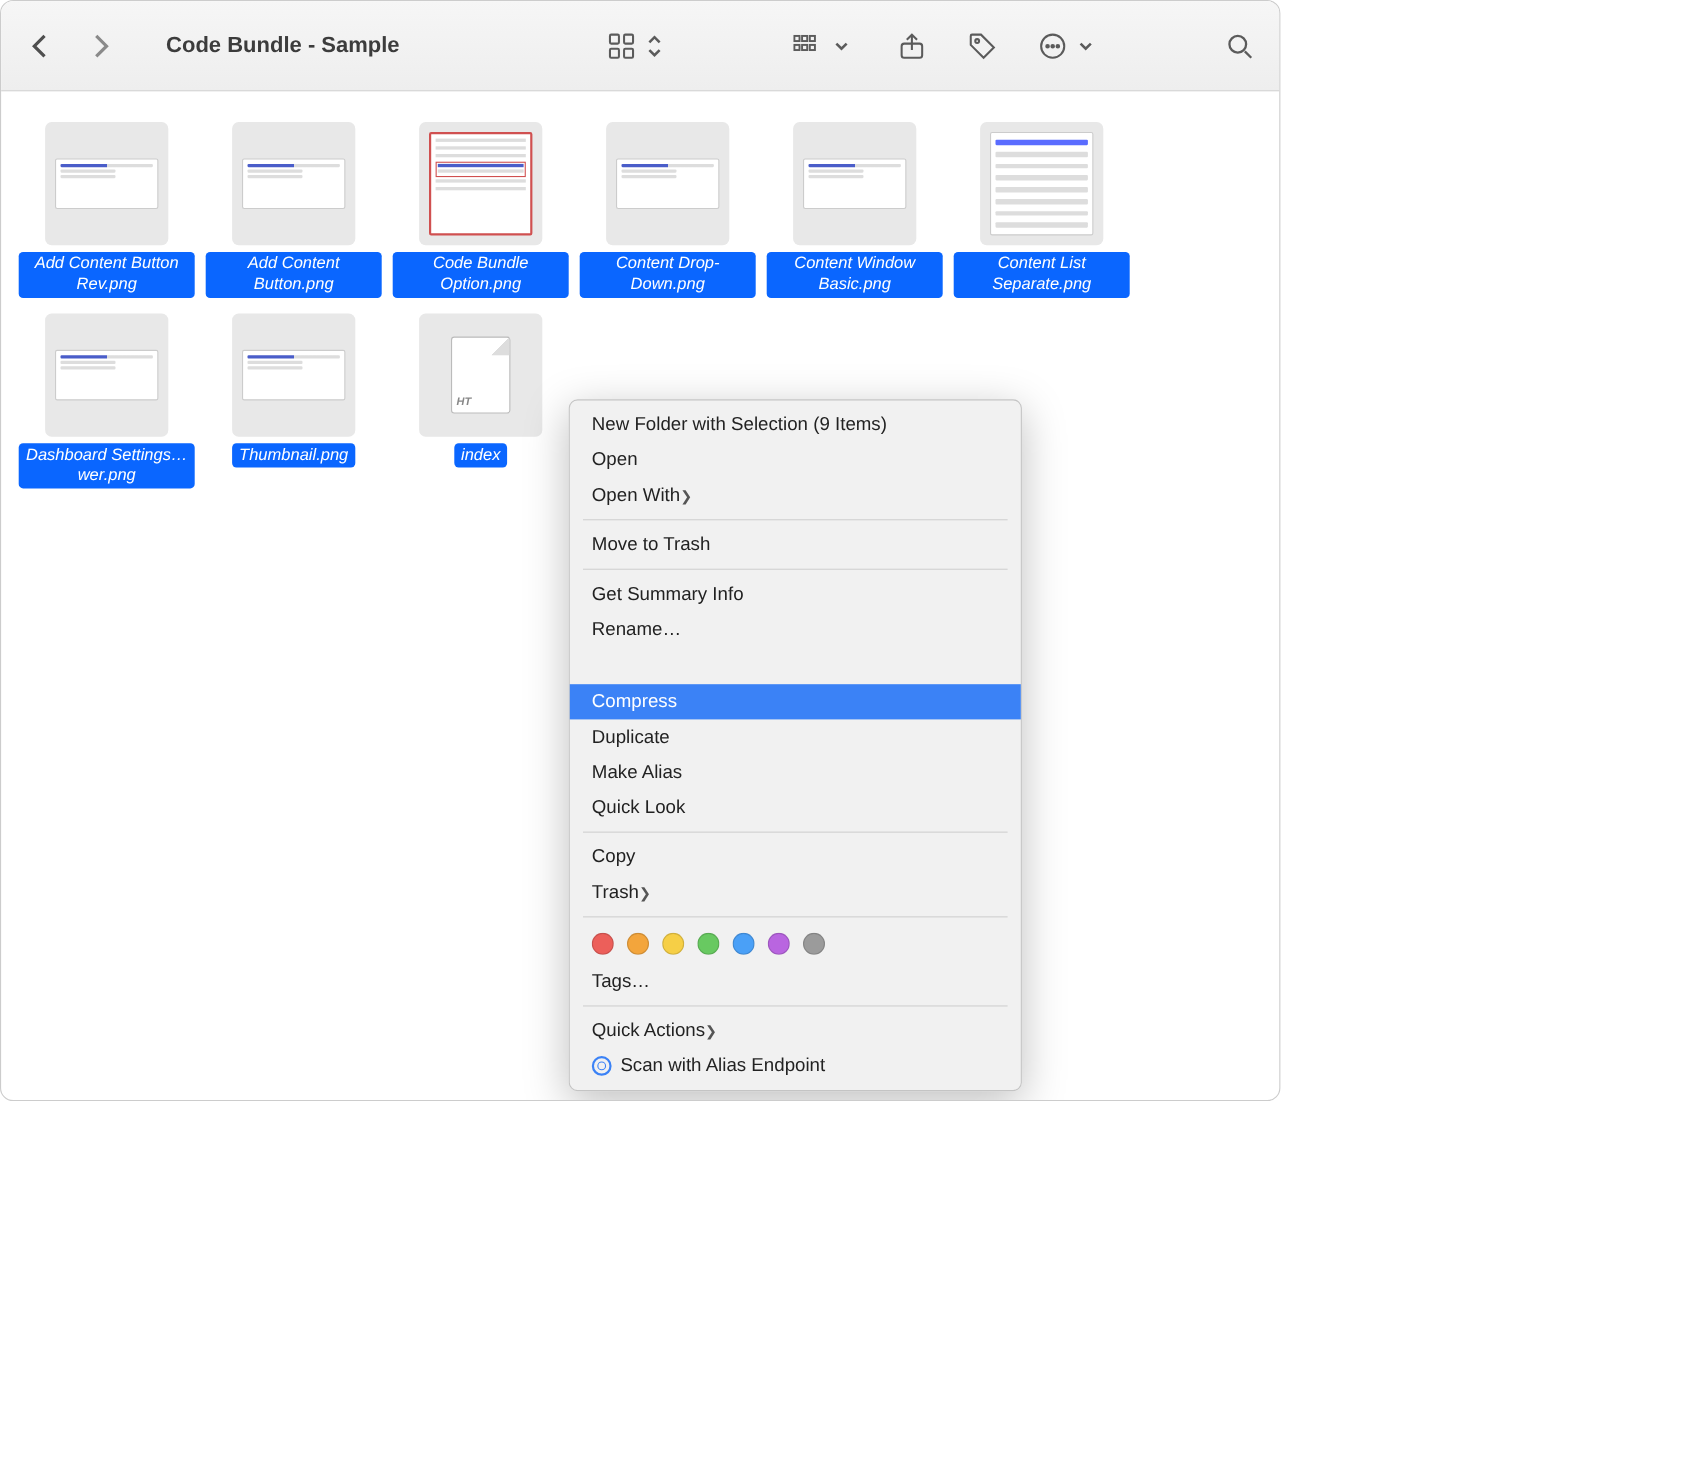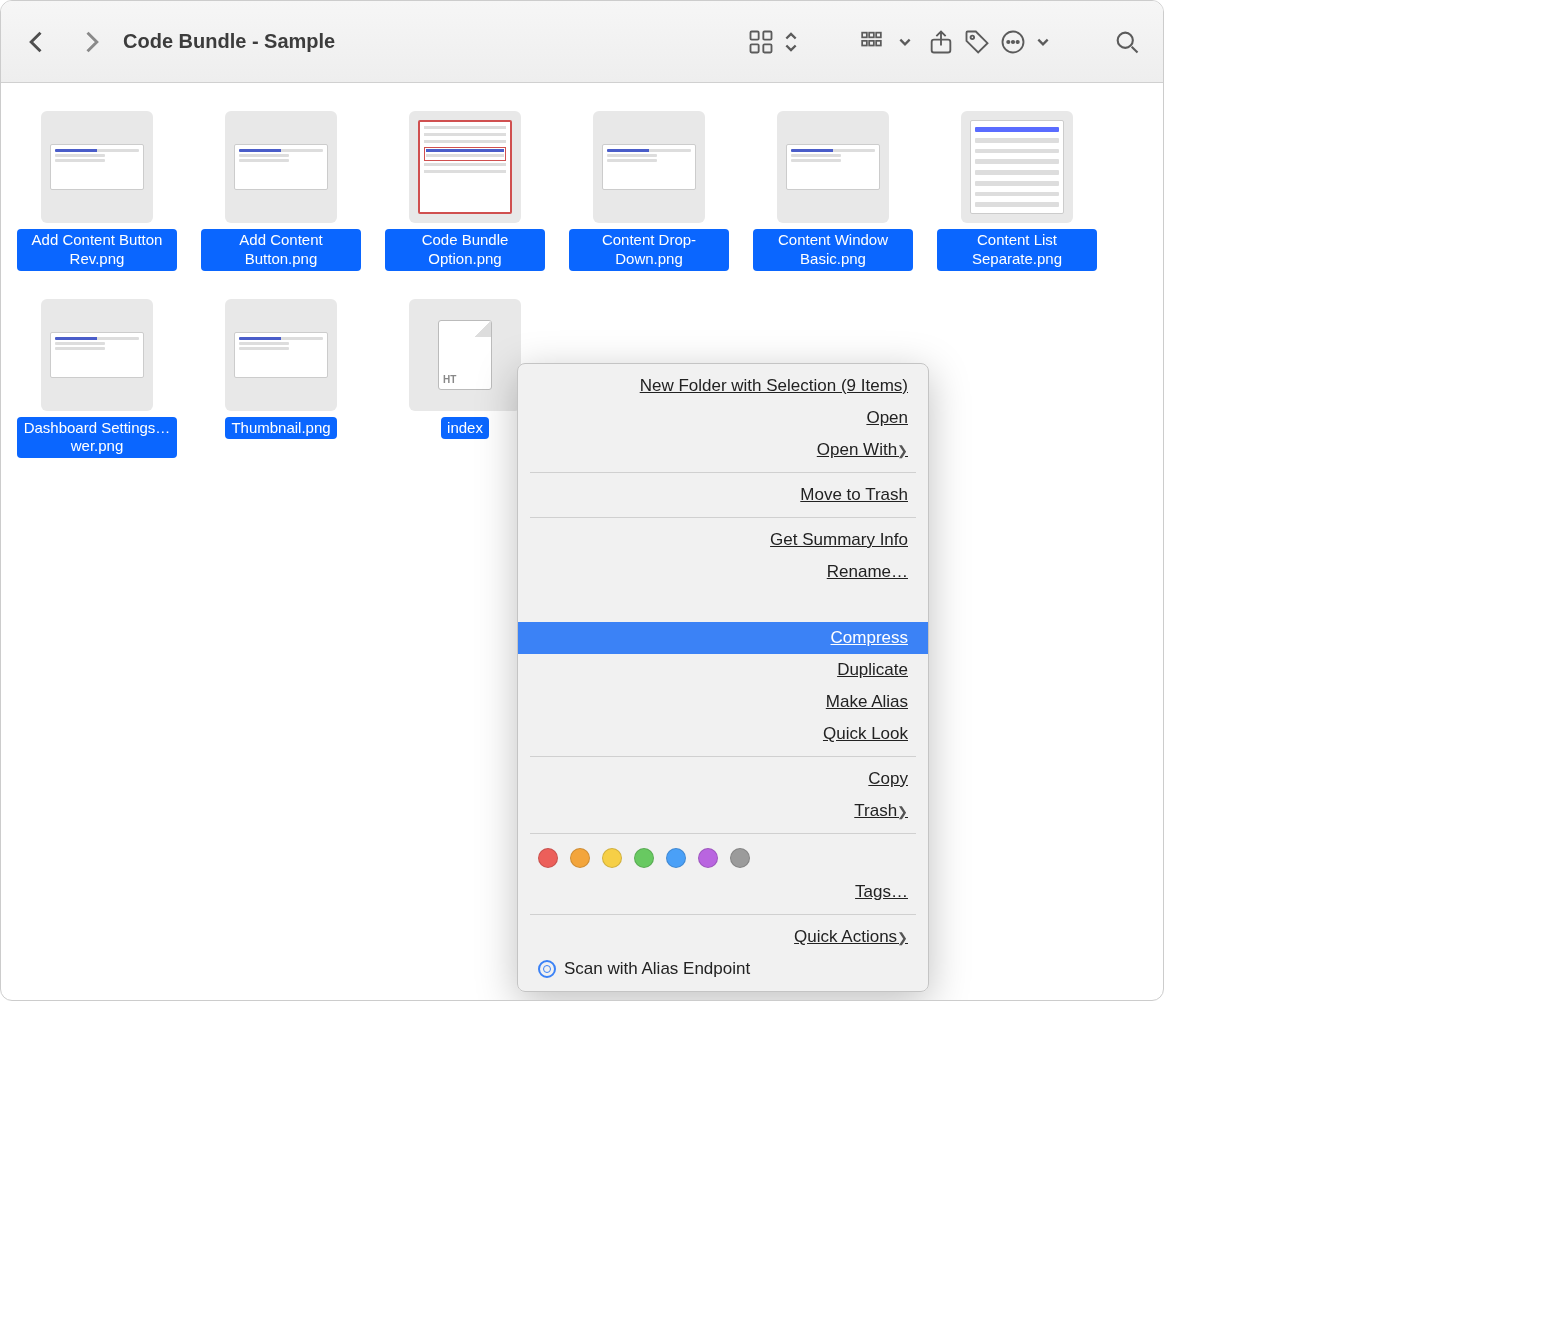--- a/index.html
+++ b/index.html
@@ -1,42 +1,42 @@
 <!DOCTYPE html>
 <html><head>
 <meta charset="utf-8">
 <style>
   * { box-sizing: border-box; margin: 0; padding: 0; font-family: -apple-system, BlinkMacSystemFont, "Helvetica Neue", sans-serif; }
   body { background: #fff; width: 1164px; height: 1001px; position: relative; overflow: hidden; border-radius: 12px; border: 1px solid #ccc; }
   
-  .toolbar { height: 82px; background: linear-gradient(#f6f6f6,#eeeeee); border-bottom: 1px solid #d0d0d0; display: flex; align-items: center; padding: 0 22px; gap: 8px; }
+  .toolbar { height: 82px; background: linear-gradient(#f6f6f6,#eeeeee); border-bottom: 1px solid #d0d0d0; display: flex; align-items: center; padding: 0 22px; gap: 36px; }
   .nav-btns { display:flex; gap: 26px; align-items:center; }
   .chev { width: 18px; height: 18px; color:#8a8a8a; }
   .chev.active { color:#4f4f4f; }
   .title { font-size: 20px; font-weight: 600; color:#3c3c3c; margin-left: 10px; flex:0 0 auto; }
   .spacer { flex:1; }
   .tool-btn { color:#5b5b5b; display:flex; align-items:center; gap:2px; }
   .tool-btn svg { width:28px; height:28px; }
   
-  .content-area { padding: 28px 12px; display:flex; flex-wrap:wrap; gap: 16px; align-content:flex-start; }
+  .content-area { padding: 28px 12px; display:flex; flex-wrap:wrap; gap: 2px; align-content:flex-start;font-style:italic; }
   .file-item { width: 168px; display:flex; flex-direction:column; align-items:center; margin-bottom: 12px; }
   .thumb { width: 112px; height: 112px; background:#e8e8e8; border-radius:6px; display:flex; align-items:center; justify-content:center; margin-bottom:6px; position:relative; }
   .thumb-inner { width: 94px; height: 46px; background:#fff; border:1px solid #ccc; border-radius:2px; display:flex; flex-direction:column; padding:4px; gap:2px; }
   .thumb-line { height:3px; background: linear-gradient(90deg, #4a5dc9 0%, #4a5dc9 50%, #ddd 50%, #ddd 100%); border-radius:1px; }
   .thumb-line.short { width:60%; background:#ddd; }
   .thumb.code { }
   .thumb.code .thumb-inner { height: 94px; border:2px solid #d05050; }
   .thumb.doc { }
   .doc-icon { width: 54px; height: 70px; background:#fff; border:1px solid #bbb; border-radius:3px; position:relative; }
   .doc-icon::after { content:"HT"; position:absolute; bottom:4px; left:4px; font-size:10px; color:#888; font-weight:600;}
   .doc-fold { position:absolute; top:0; right:0; width:16px; height:16px; background: linear-gradient(135deg, transparent 49%, #ddd 50%); }
   .label { font-size:15px; text-align:center; line-height:1.25; padding: 2px 6px; border-radius:4px; background:#0a66ff; color:#fff; max-width: 160px; }
   
   .context-menu { position:absolute; left: 516px; top: 362px; width: 412px; background: rgba(241,241,241,0.98); border:1px solid #c4c4c4; border-radius:8px; box-shadow: 0 10px 40px rgba(0,0,0,0.25); padding: 6px 0; font-size:17px; }
-  .menu-item { padding: 6px 20px; color:#222; display:flex; align-items:center; justify-content:flex-end; cursor:default;text-decoration:underline; }
+  .menu-item { padding: 6px 20px; color:#222; display:flex; align-items:center; justify-content:flex-start; cursor:default; }
   .menu-item.highlighted { background:#3b82f6; color:#fff;margin-top:34px; }
   .menu-item .sub-arrow { font-size:13px; color:#555; }
   .menu-sep { height:1px; background:#d0d0d0; margin: 6px 12px; }
   .tags-row { display:flex; gap:12px; padding: 8px 20px; }
   .tag-dot { width:20px; height:20px; border-radius:50%; border:1px solid rgba(0,0,0,0.15); }
   .scan-row { display:flex; align-items:center; gap:8px; padding: 6px 20px; color:#222; }
   .sophos-icon { width:18px; height:18px; border:2px solid #3b82f6; border-radius:50%; position:relative; }
   .sophos-icon::after { content:""; position:absolute; inset:3px; border:1.5px solid #3b82f6; border-radius:50%; }
   
   .thumb.list .thumb-inner { height: 94px; }

